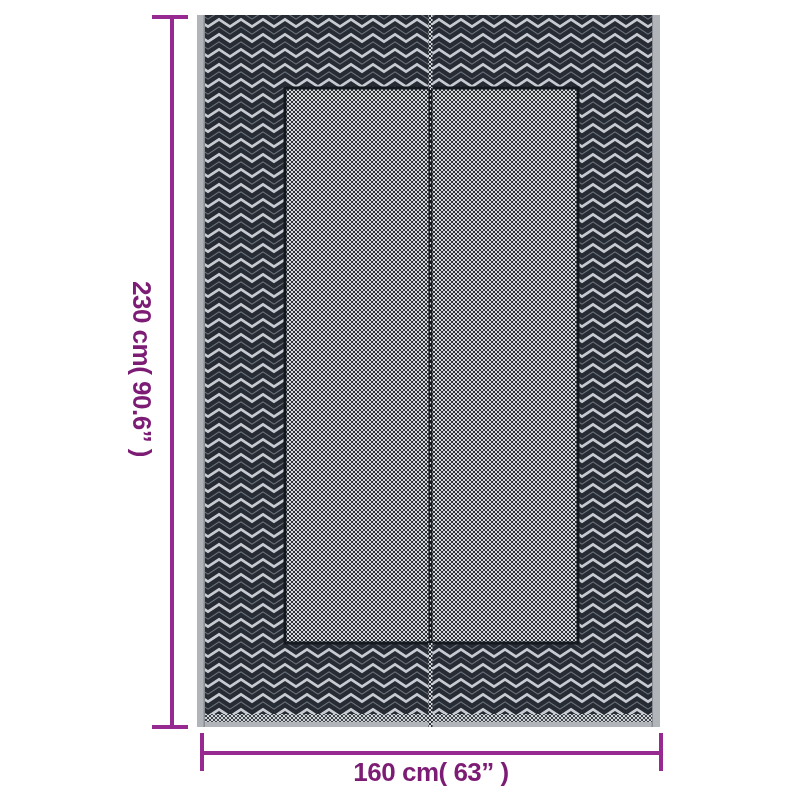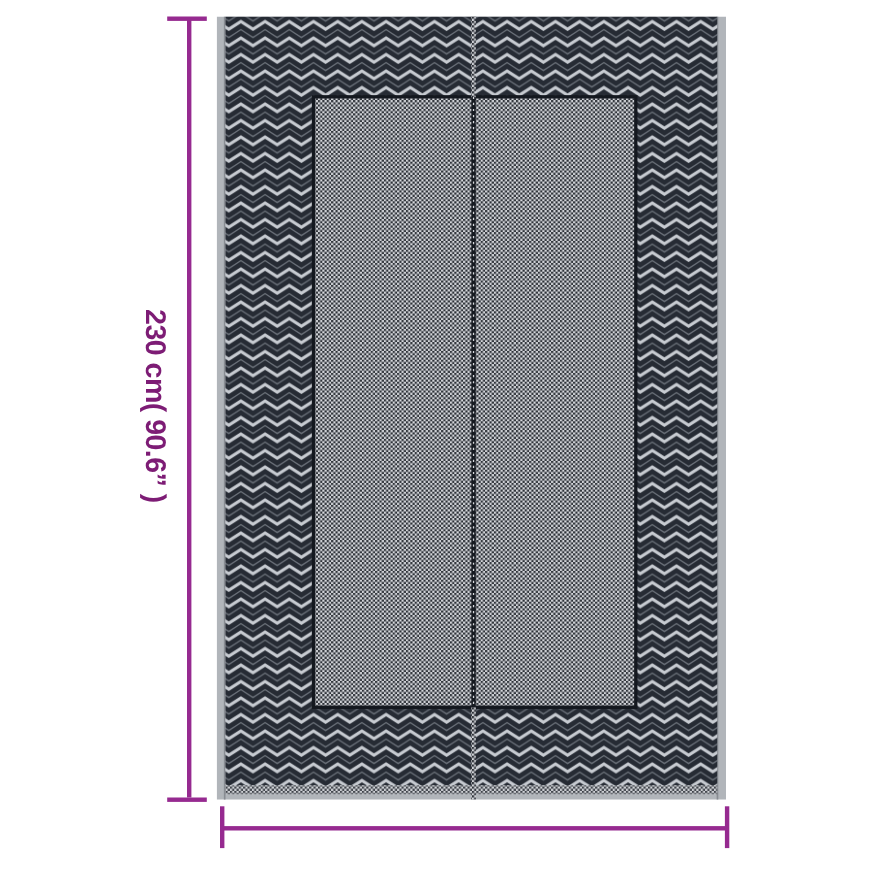--- a/index.html
+++ b/index.html
@@ -82,14 +82,15 @@
   </svg>
 
   <div class="dim-bar vline"></div>
   <div class="dim-bar cap-top"></div>
   <div class="dim-bar cap-bottom"></div>
   <div class="dim-label vlabel">230 cm( 90.6” )</div>
 
   <div class="dim-bar hline"></div>
   <div class="dim-bar cap-left"></div>
   <div class="dim-bar cap-right"></div>
+  <div class="dim-label hlabel">160 cm( 63” )</div>
 
 </div>
 
 </body></html>

